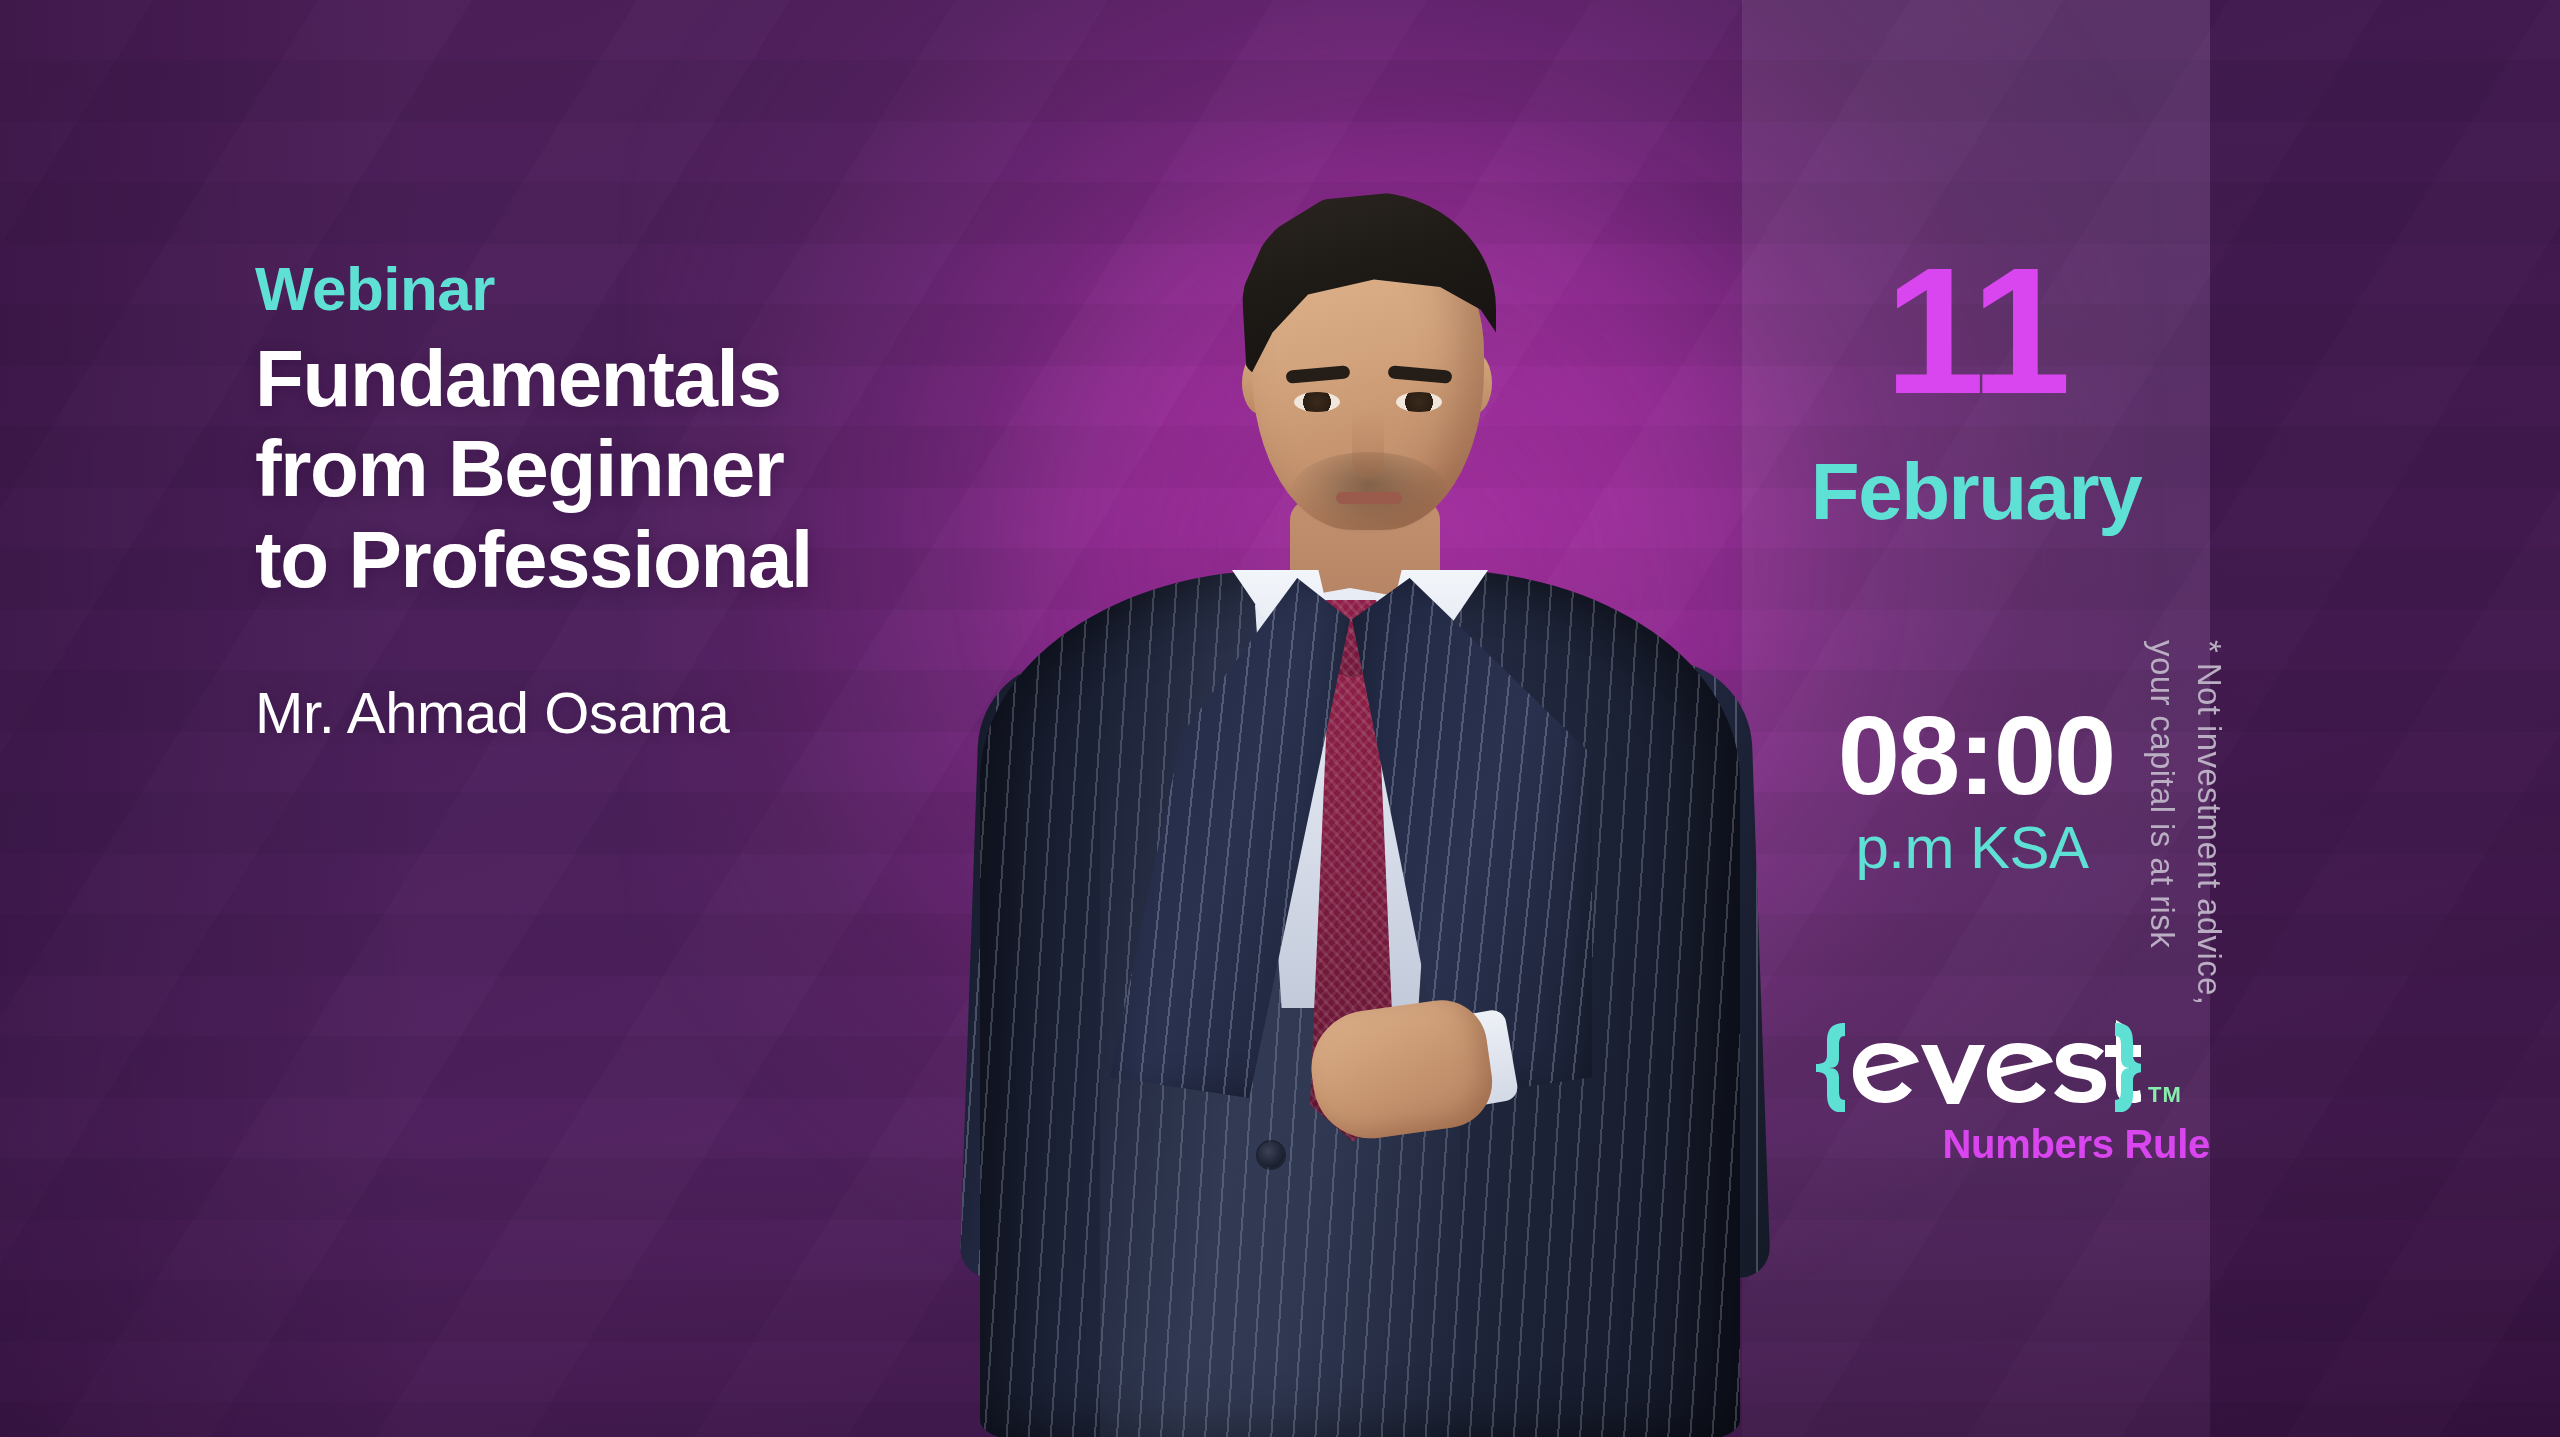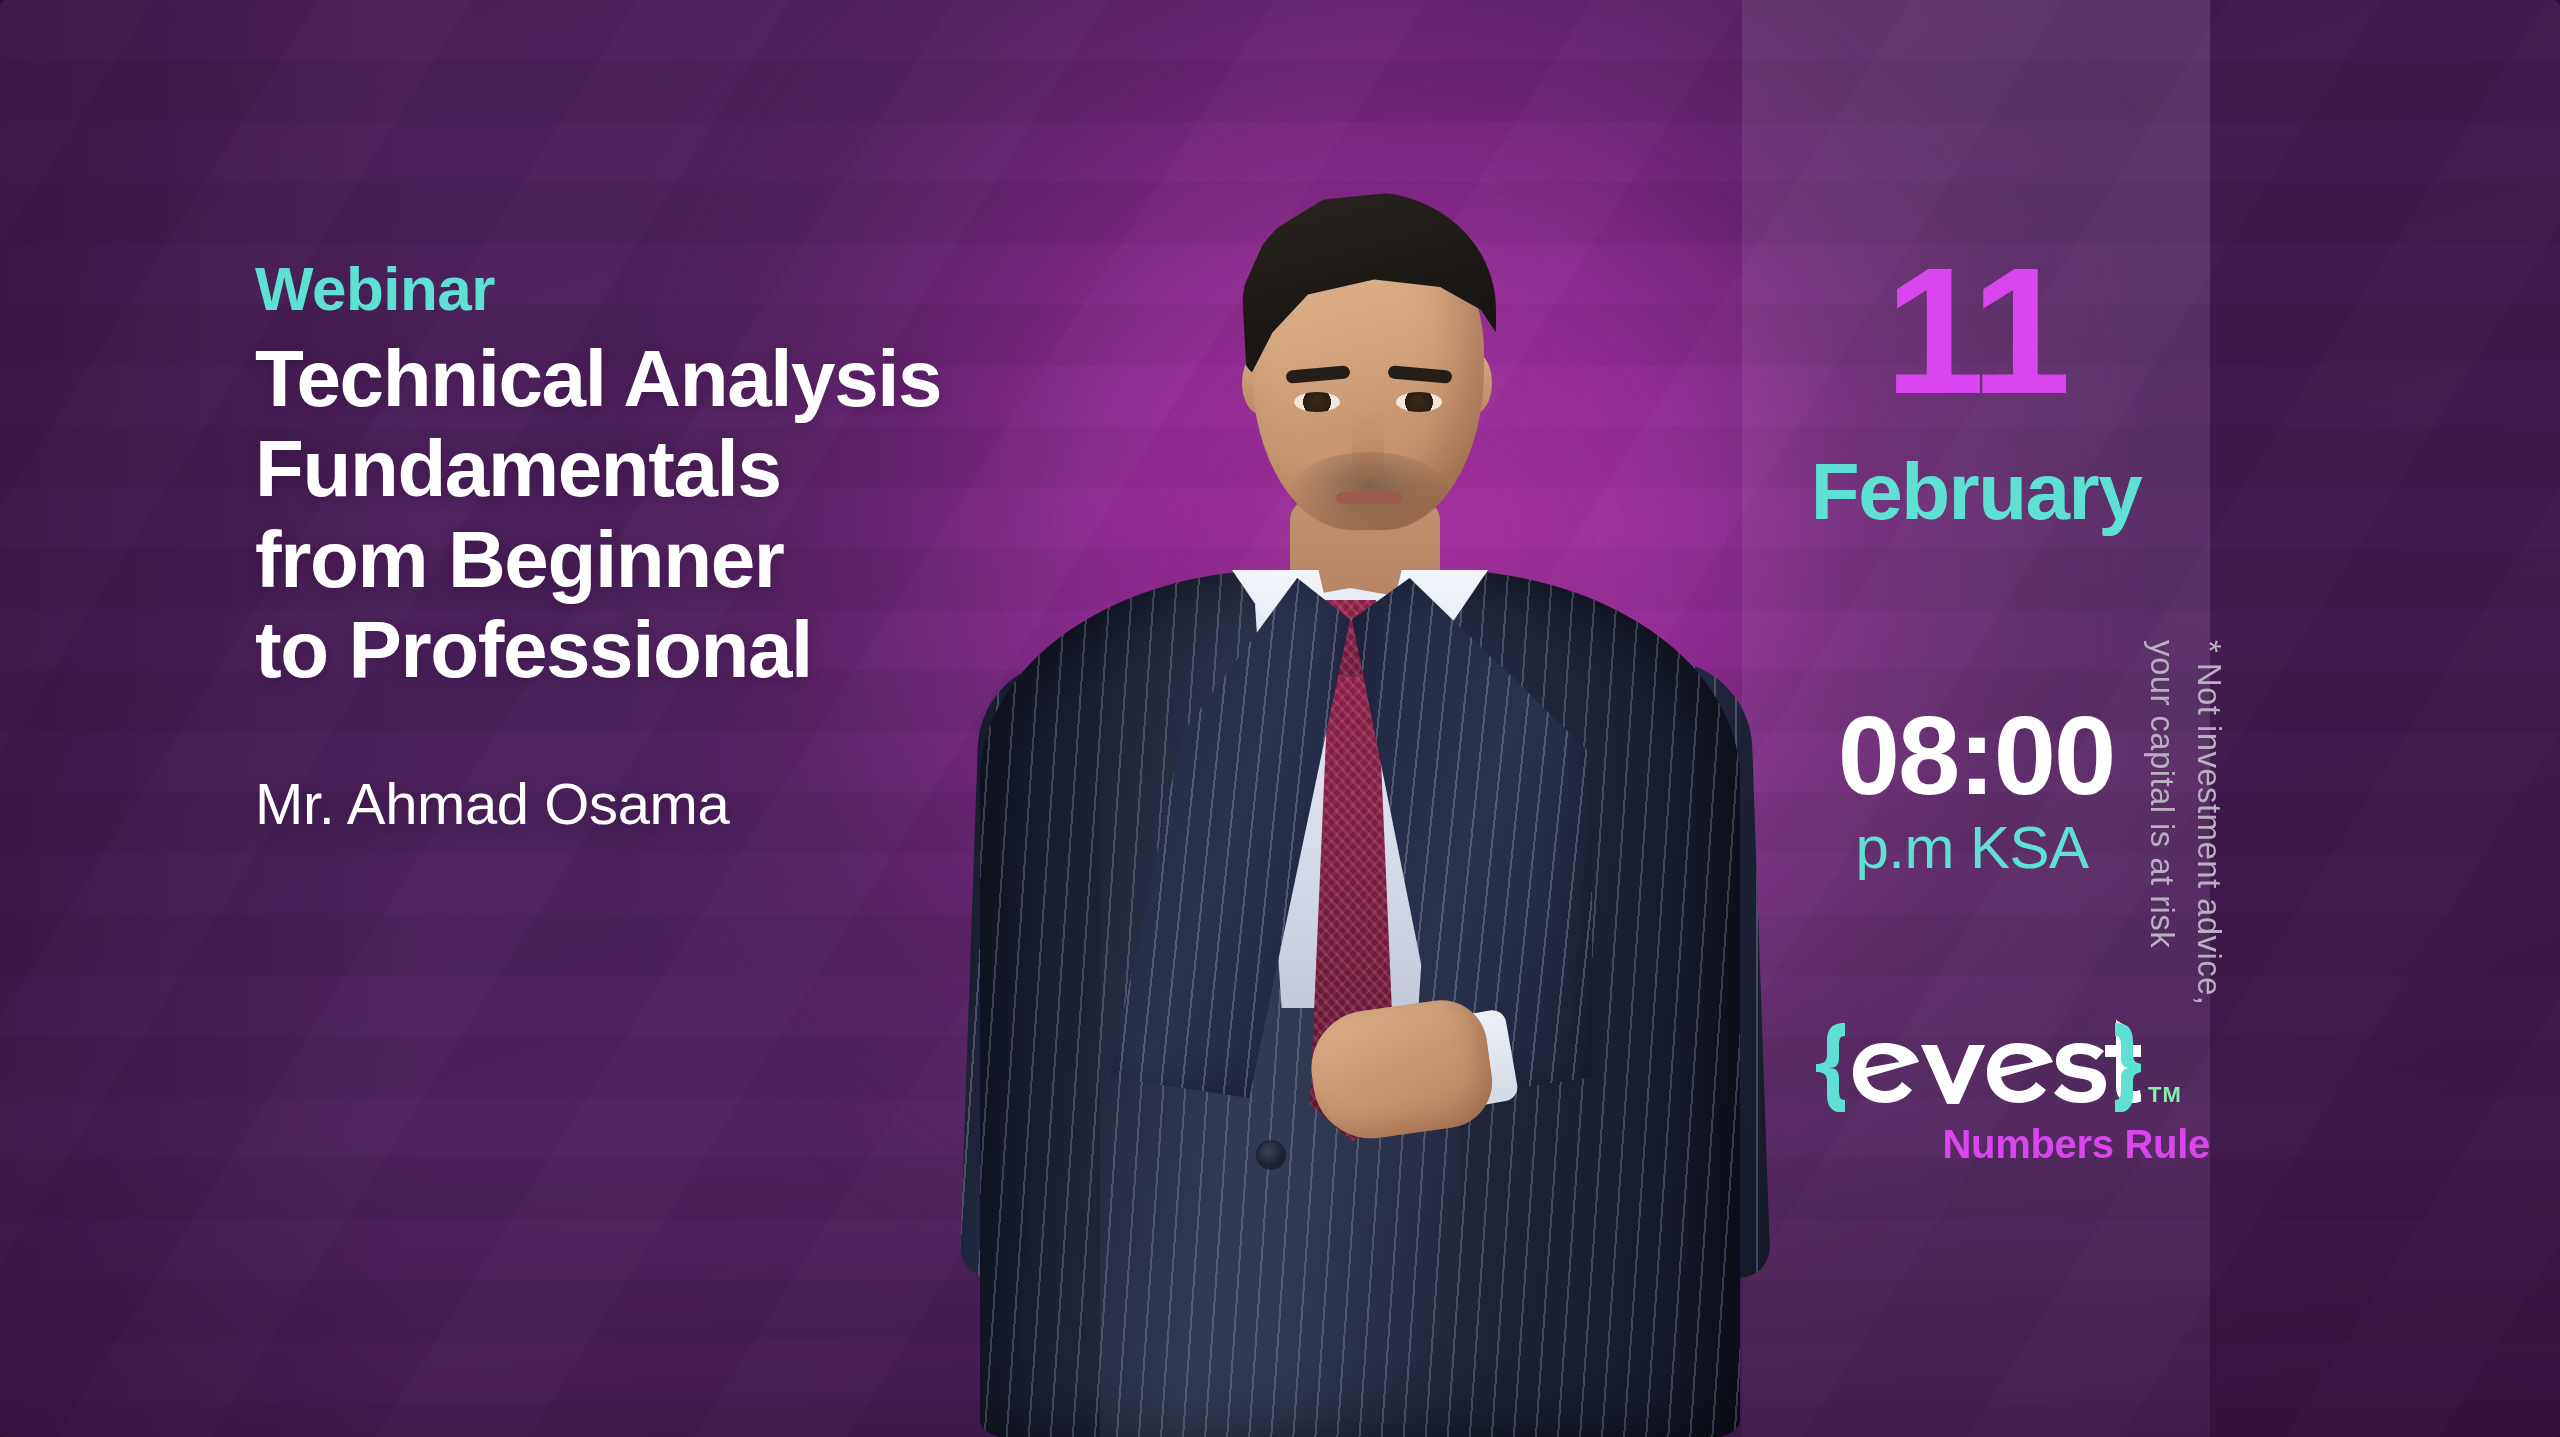--- a/index.html
+++ b/index.html
@@ -11,21 +11,20 @@
   body {
     font-family: "Liberation Sans", sans-serif;
   }
 
   #poster {
     position: relative;
     width: 2560px;
     height: 1437px;
     overflow: hidden;
     background: #4a1f55;
-    border-radius: 8px;
   }
 
   
   .bg-base {
     position: absolute;
     inset: 0;
     background: linear-gradient(160deg, #4b1d57 0%, #4a1f5a 35%, #50215e 65%, #451a50 100%);
   }
   
   .bg-glow {
@@ -521,21 +520,20 @@
     <div class="mouth"></div>
     <div class="hair"></div>
     <div class="cuff"></div>
     <div class="hand"></div>
     <div class="button"></div>
   </div>
 
   <div class="left-block">
     <div class="kicker">Webinar</div>
     <h1 class="headline">
-      <span class="hl-line">Technical Analysis</span>
       <span class="hl-line">Fundamentals</span>
       <span class="hl-line">from Beginner</span>
       <span class="hl-line">to Professional</span>
     </h1>
     <div class="speaker">Mr. Ahmad Osama</div>
   </div>
 
   <div class="right-col">
     <div class="day-num">11</div>
     <div class="month">February</div>

